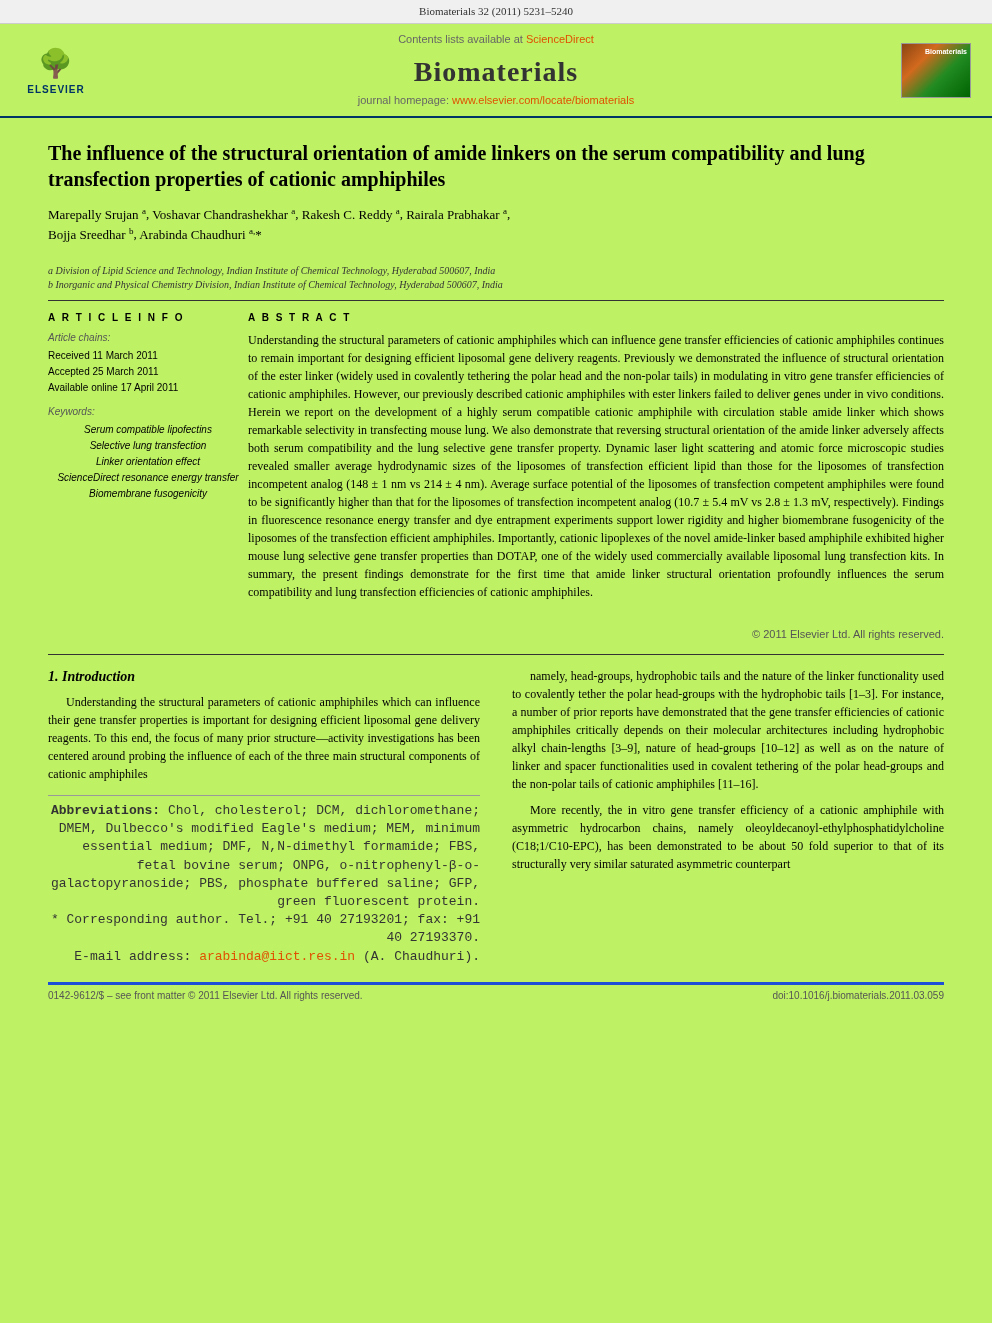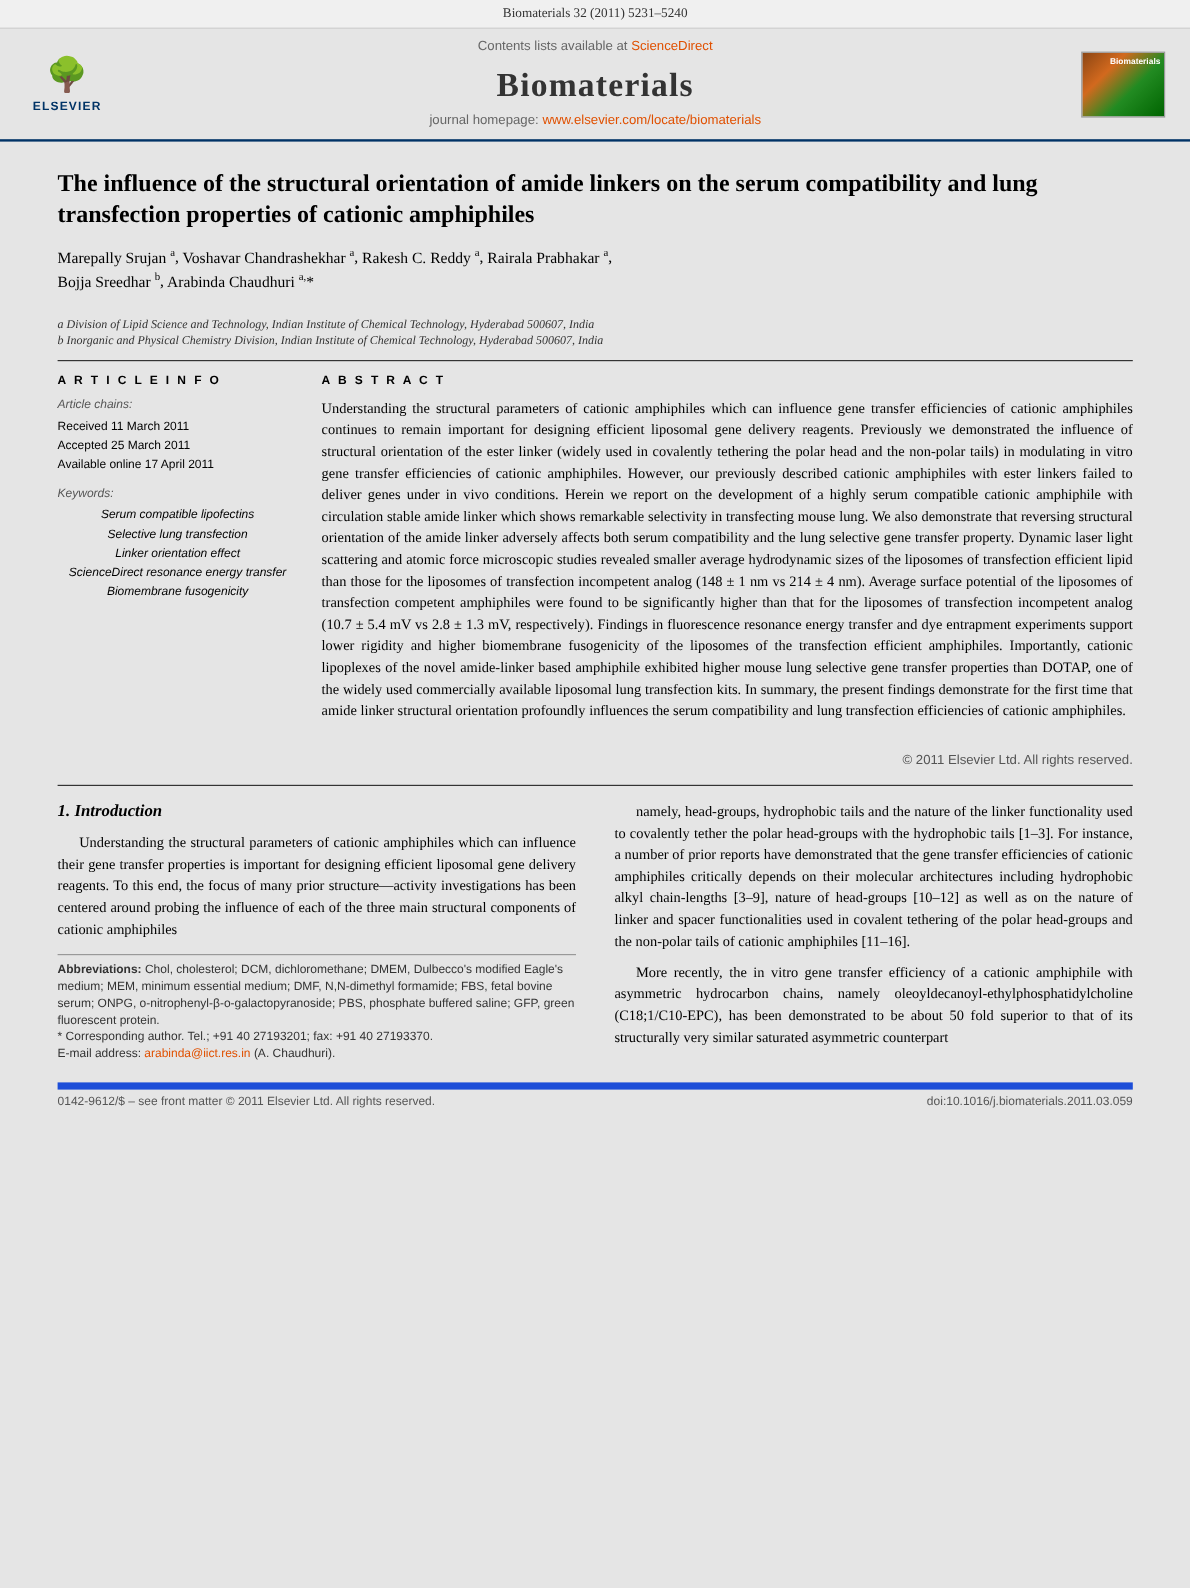--- a/index.html
+++ b/index.html
@@ -8,21 +8,21 @@
       background: #fff;
       color: #000;
       width: 992px;
       min-height: 1323px;
       font-size: 13px;
       line-height: 1.4;
     }
     .page {
       width: 992px;
       min-height: 1323px;
-      background: #e5e5e5;
+      background: #bef264;
       padding: 0;
     }
 
     
     .top-bar {
       background: #f0f0f0;
       border-bottom: 1px solid #ccc;
       text-align: center;
       padding: 4px 8px;
       font-size: 11px;
@@ -147,21 +147,20 @@
     
     .divider {
       border: none;
       border-top: 1px solid #333;
       margin: 8px 0;
     }
 
     
     .two-col {
       display: flex;
-      gap: 20px;
       margin-top: 10px;
     }
     .col-left {
       width: 200px;
       flex-shrink: 0;
     }
     .col-right {
       flex: 1;
     }
 
@@ -258,30 +257,31 @@
       text-indent: 1.5em;
     }
 
     
     .footnote-area {
       border-top: 1px solid #999;
       margin-top: 12px;
       padding-top: 6px;
     }
     .footnote-text {
-      font-size: 10px;
+      font-size: 13px;
       color: #333;
       line-height: 1.4;
-      font-family: Liberation Sans, sans-serif;
+      font-family: Liberation Mono, monospace;
+      text-align: right;
     }
 
     
     .page-footer {
       margin-top: 16px;
-      border-top: 6px solid #1d4ed8;
+      border-top: 3px solid #1d4ed8;
       padding-top: 4px;
       font-size: 10px;
       color: #555;
       font-family: Arial, sans-serif;
       display: flex;
       justify-content: space-between;
     }
   </style>
 </head>
 <body>

